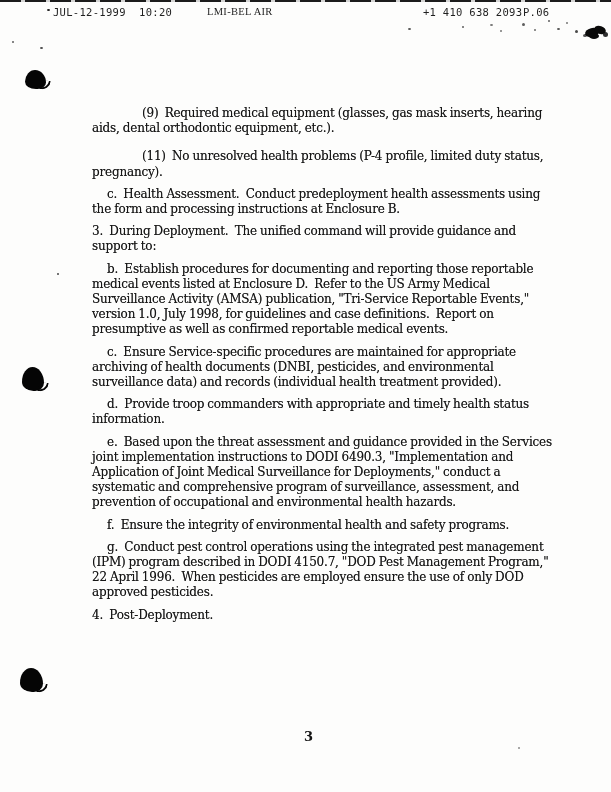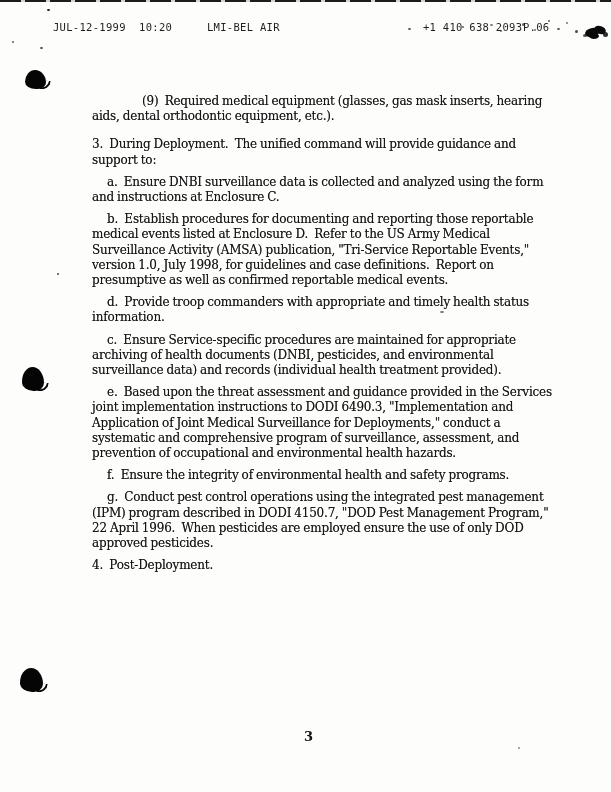--- a/index.html
+++ b/index.html
@@ -14,33 +14,33 @@
     position:absolute;inset:0;
     background:#fdfdfc;
   }
   
   .top-edge{
     position:absolute;top:0;left:0;width:611px;height:2px;
     background:repeating-linear-gradient(90deg,#1c1c1c 0 21px,rgba(28,28,28,.18) 21px 25px);
   }
   
   .fax-header{
-    position:absolute;top:21px;left:0;width:611px;height:14px;
+    position:absolute;top:6px;left:0;width:611px;height:14px;
     font-family:"DejaVu Sans Mono", monospace;
     font-size:10.5px;color:#1f1f1f;letter-spacing:.3px;
   }
   .fax-header span{position:absolute;top:0;white-space:pre;}
   .fh-date{left:53px;}
-  .fh-station{left:207px;}
+  .fh-station{left:207px;font-family:Liberation Serif, serif;}
   .fh-phone{left:423px;text-align:center;}
   .fh-page{left:523px;}
 
   
   .content{
-    position:absolute;left:92px;top:94px;width:460px;
+    position:absolute;left:92px;top:106px;width:460px;
     font-size:12px;line-height:15.2px;color:#161616;
     letter-spacing:-0.2px;word-spacing:-0.5px;
     text-shadow:0 0 .35px rgba(10,10,10,.55);
   }
   .content p{margin:0 0 7px 0;white-space:pre-wrap;}
   .content p.gap-lg{margin-bottom:13px;}
   .content p.sub{text-indent:50px;}
   .content p.letter{text-indent:15px;}
   .content p.top{text-indent:0;}
   .content b{font-weight:400;}
@@ -130,25 +130,26 @@
   <span class="dot n14"></span>
   <span class="dot n15"></span>
   <span class="dot n16"></span>
 
   <div class="hole hole-1"></div>
   <div class="hole hole-2"></div>
   <div class="hole hole-3"></div>
 
   <div class="content">
     <p class="sub gap-lg"><span>(9)  Required medical equipment (glasses, gas mask inserts, hearing aids, dental orthodontic equipment, etc.).</span><b></b><span></span></p>
+    <p class="sub"><span>(11)  No unresolved health problems (P-4 profile, limited duty status, pregnancy).</span><b></b><span></span></p>
+    <p class="letter"><span>c.  Health Assessment.  Conduct predeployment health assessments using the form and processing instructions at Enclosure B.</span><b></b><span></span></p>
     <p class="top"><span>3.  </span><b>During Deployment</b><span>.  The unified command will provide guidance and support to:</span></p>
-    <p class="letter"><span>a.  Ensure DNBI surveillance data is collected and analyzed using the form and instructions at Enclosure C.</span><b></b><span></span></p>
     <p class="letter"><span>b.  Establish procedures for documenting and reporting those reportable medical events listed at Enclosure D.  Refer to the US Army Medical Surveillance Activity (AMSA) publication, "Tri-Service Reportable Events," version 1.0, July 1998, for guidelines and case definitions.  Report on presumptive as well as confirmed reportable medical events.</span><b></b><span></span></p>
+    <p class="letter"><span>c.  Ensure Service-specific procedures are maintained for appropriate archiving of health documents (DNBI, pesticides, and environmental surveillance data) and records (individual health treatment provided).</span><b></b><span></span></p>
     <p class="letter"><span>d.  Provide troop commanders with appropriate and timely health status information.</span><b></b><span></span></p>
-    <p class="letter"><span>c.  Ensure Service-specific procedures are maintained for appropriate archiving of health documents (DNBI, pesticides, and environmental surveillance data) and records (individual health treatment provided).</span><b></b><span></span></p>
     <p class="letter"><span>e.  Based upon the threat assessment and guidance provided in the Services joint implementation instructions to DODI 6490.3, "Implementation and Application of Joint Medical Surveillance for Deployments," conduct a systematic and comprehensive program of surveillance, assessment, and prevention of occupational and environmental health hazards.</span><b></b><span></span></p>
     <p class="letter"><span>f.  Ensure the integrity of environmental health and safety programs.</span><b></b><span></span></p>
     <p class="letter"><span>g.  Conduct pest control operations using the integrated pest management (IPM) program described in DODI 4150.7, "DOD Pest Management Program," 22 April 1996.  When pesticides are employed ensure the use of only DOD approved pesticides.</span><b></b><span></span></p>
     <p class="top"><span>4.  </span><b>Post-Deployment</b><span>.</span></p>
   </div>
 
   <div class="page-number">3</div>
 
 </div>
 

